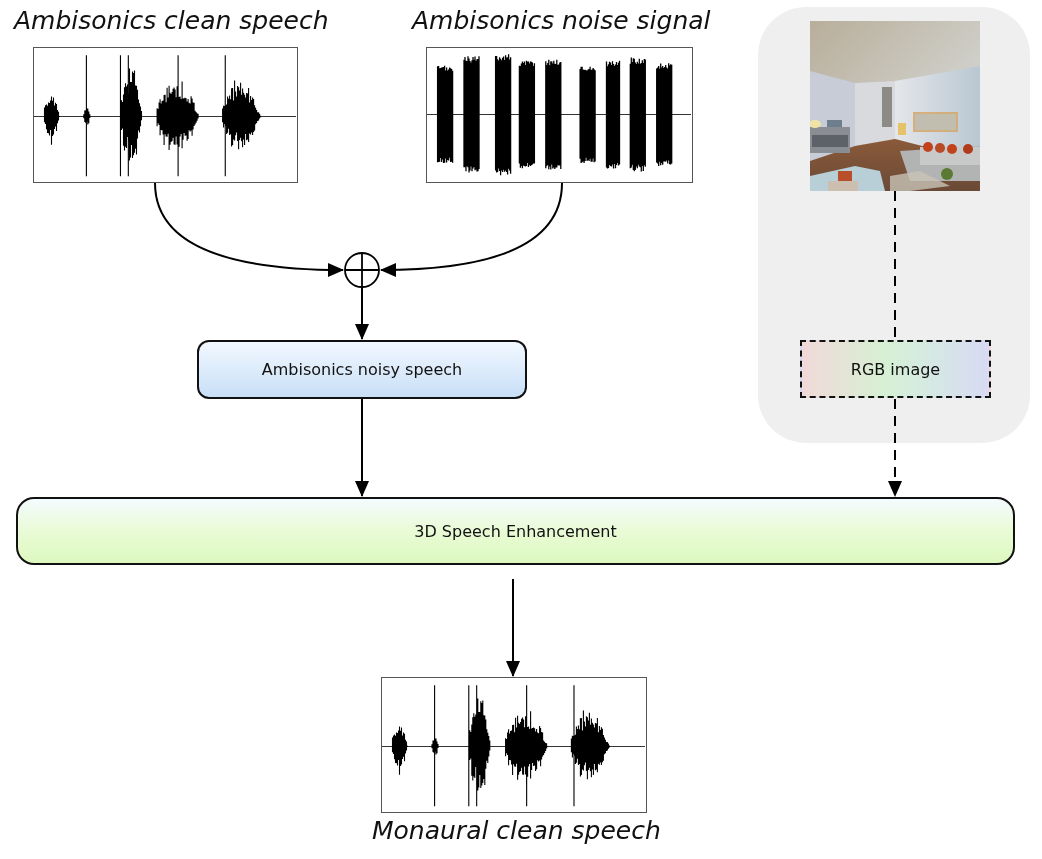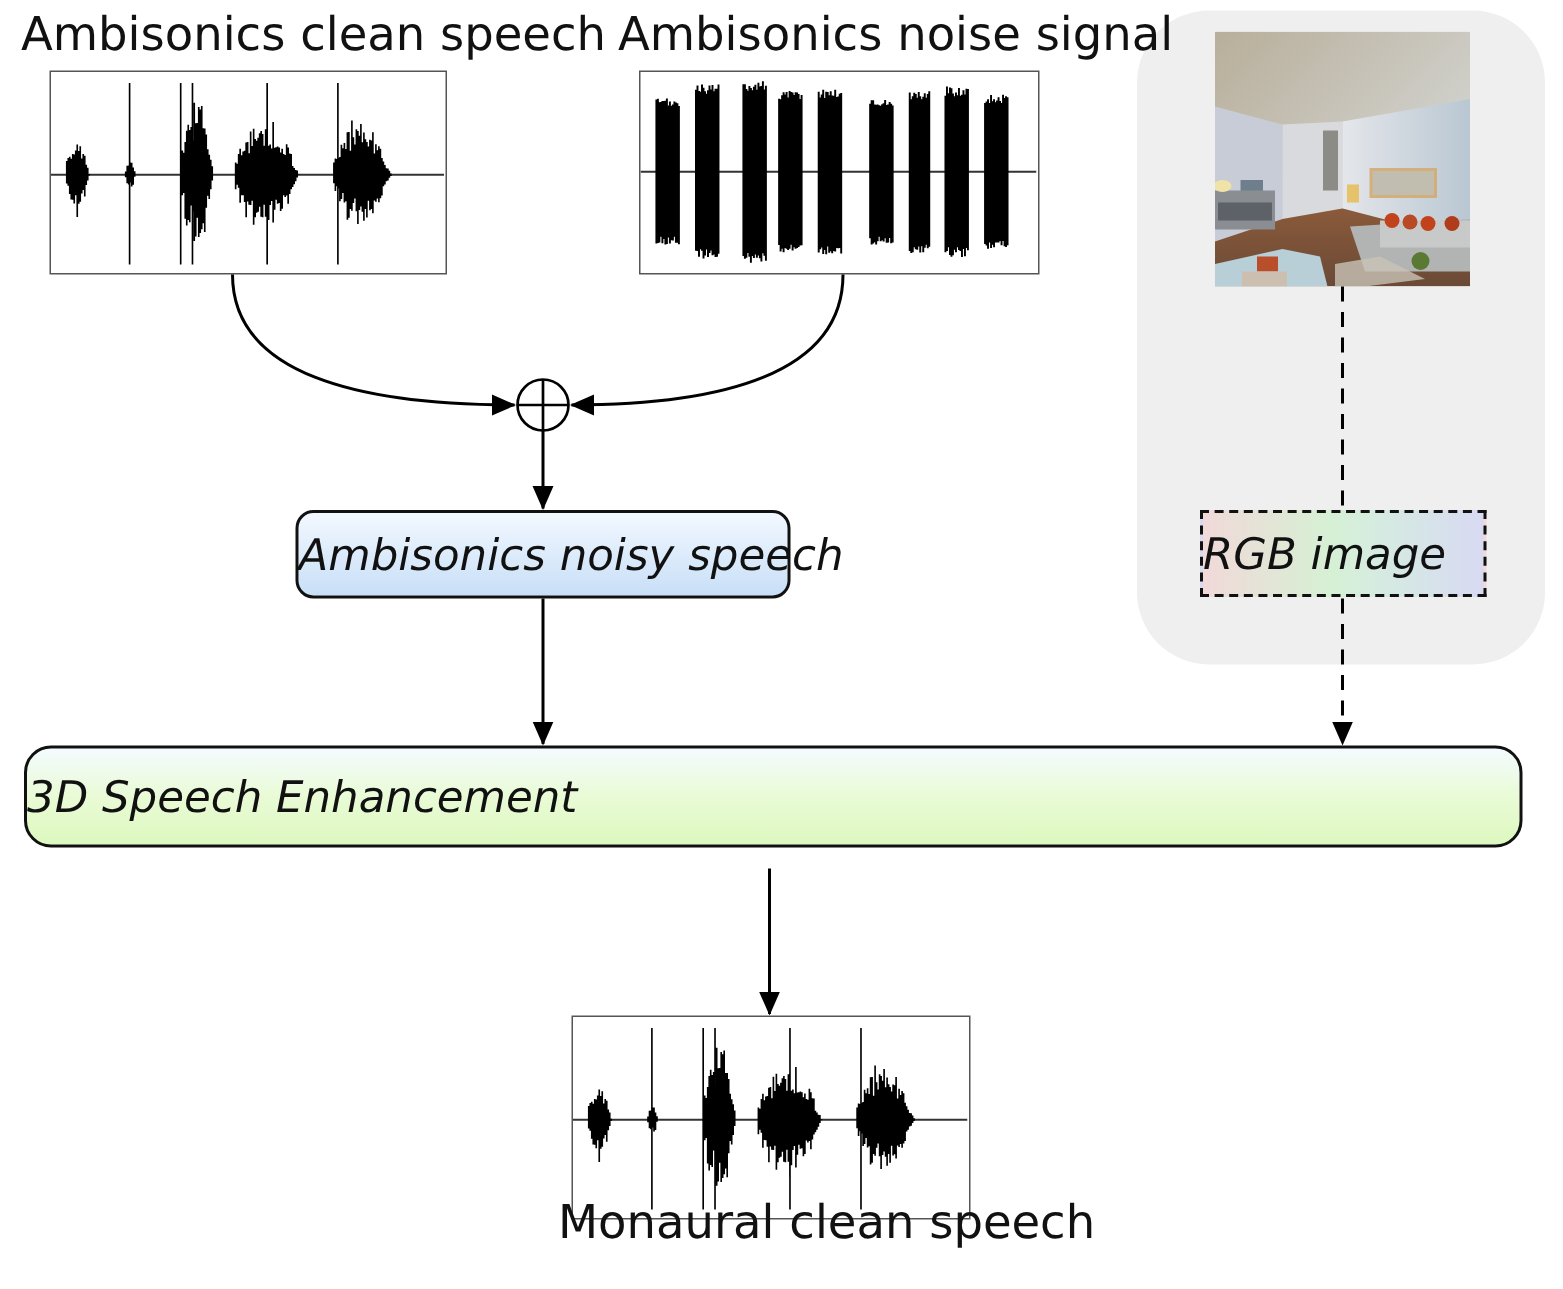--- a/index.html
+++ b/index.html
@@ -1,23 +1,23 @@
 <!DOCTYPE html>
 <html><head>
 <meta charset="utf-8">
 <style>
   html, body { margin: 0; padding: 0; background: #ffffff; }
   body { width: 1042px; height: 859px; position: relative; overflow: hidden;
          font-family: "DejaVu Sans", sans-serif; color: #111; }
-  .label { position: absolute; font-size: 31px; white-space: nowrap; line-height: 1; }
+  .label { position: absolute; font-size: 25px; white-space: nowrap; line-height: 1; font-style: italic; }
   .panel { position: absolute; left: 758px; top: 7px; width: 272px; height: 436px;
            background: #efefef; border-radius: 48px; }
   .wave-box { position: absolute; border: 1.6px solid #555; background: #fff; box-sizing: border-box; }
   .node { position: absolute; box-sizing: border-box; display: flex; align-items: center;
-          justify-content: flex-start; font-size: 29px; white-space: nowrap; font-style: italic; }
+          justify-content: center; font-size: 16px; white-space: nowrap; }
   .noisy { left: 197px; top: 340px; width: 330px; height: 59px; border: 2px solid #111; border-radius: 12px;
            background: linear-gradient(to bottom, #f2f8ff 0%, #c8dff7 100%); }
   .rgb { left: 800px; top: 340px; width: 191px; height: 58px; border: 2px dashed #111; border-radius: 0;
          background: linear-gradient(to right, #f1d9d9 0%, #d6f0d4 45%, #d5ecdf 60%, #d8daf3 100%); }
   .se3d { left: 16px; top: 497px; width: 999px; height: 68px; border: 2px solid #111; border-radius: 18px;
           background: linear-gradient(to bottom, #f4fbff 0%, #e9fbd6 50%, #ddf8bf 100%); }
   .photo { position: absolute; left: 810px; top: 21px; width: 170px; height: 170px; overflow: hidden; }
   svg.overlay { position: absolute; left: 0; top: 0; }
 </style>
 </head>
@@ -124,13 +124,13 @@
 <div class="node se3d">
   <span>3D Speech Enhancement</span>
 </div>
 
 <div class="wave-box" style="left:381px; top:677px; width:266px; height:136px;">
   <svg width="263" height="133" id="wave-out">
       <line x1="0" x2="263" y1="68.5" y2="68.5" stroke="#333" stroke-width="1.2"></line>
       <path d="M10.5,59.4L10.5,74.3M11.5,57.4L11.5,75.9M12.5,56.5L12.5,81.2M13.5,57.8L13.5,85.0M14.5,54.6L14.5,85.2M15.5,55.0L15.5,87.5M16.5,52.4L16.5,82.1M17.5,48.4L17.5,96.7M18.5,52.7L18.5,87.9M19.5,49.5L19.5,86.5M20.5,57.6L20.5,81.0M21.5,54.6L21.5,78.7M22.5,55.8L22.5,83.2M23.5,61.7L23.5,75.5M24.5,63.6L24.5,72.6M25.5,67.8L25.5,69.1M26.5,68.5L26.5,68.5M27.5,68.5L27.5,68.5M28.5,68.5L28.5,68.5M29.5,68.5L29.5,68.5M30.5,68.5L30.5,68.5M31.5,68.5L31.5,68.5M32.5,68.5L32.5,68.5M33.5,68.5L33.5,68.5M50.0,66.3L50.0,70.2M51.0,62.5L51.0,74.1M52.0,62.4L52.0,74.9M53.0,60.4L53.0,73.6M54.0,60.4L54.0,76.4M55.0,63.6L55.0,75.3M56.0,66.1L56.0,69.9M57.0,68.5L57.0,68.5M58.0,68.5L58.0,68.5M59.0,68.5L59.0,68.5M60.0,68.5L60.0,68.5M86.8,57.0L86.8,76.5M87.8,52.3L87.8,82.1M88.8,54.0L88.8,80.6M89.8,46.6L89.8,97.7M90.8,39.3L90.8,102.4M91.8,35.2L91.8,98.6M92.8,38.7L92.8,100.0M93.8,36.6L93.8,89.0M94.8,45.8L94.8,92.9M95.8,20.5L95.8,112.5M96.8,34.1L96.8,109.6M97.8,34.0L97.8,97.1M98.8,23.3L98.8,110.0M99.8,24.9L99.8,107.4M100.8,22.4L100.8,104.9M101.8,37.3L101.8,101.0M102.8,37.4L102.8,106.9M103.8,41.4L103.8,90.8M104.8,51.2L104.8,82.7M105.8,54.8L105.8,85.0M106.8,58.1L106.8,78.6M107.8,62.4L107.8,72.6M108.8,68.5L108.8,68.5M109.8,68.5L109.8,68.5M110.8,68.5L110.8,68.5M111.8,68.5L111.8,68.5M112.8,68.5L112.8,68.5M113.8,68.5L113.8,68.5M114.8,68.5L114.8,68.5M115.8,68.5L115.8,68.5M116.8,68.5L116.8,68.5M117.8,68.5L117.8,68.5M118.8,68.5L118.8,68.5M119.8,68.5L119.8,68.5M120.8,68.5L120.8,68.5M123.6,60.3L123.6,78.2M124.6,61.1L124.6,75.2M125.6,54.6L125.6,77.1M126.6,51.2L126.6,87.2M127.6,55.5L127.6,82.0M128.6,53.0L128.6,82.2M129.6,52.6L129.6,86.5M130.6,47.1L130.6,96.9M131.6,46.7L131.6,86.3M132.6,54.2L132.6,88.5M133.6,39.8L133.6,88.7M134.6,49.4L134.6,85.8M135.6,37.8L135.6,101.8M136.6,44.7L136.6,96.8M137.6,45.9L137.6,93.9M138.6,43.9L138.6,93.1M139.6,40.8L139.6,89.8M140.6,39.4L140.6,96.5M141.6,41.4L141.6,96.8M142.6,49.2L142.6,88.5M143.6,38.2L143.6,96.5M144.6,37.6L144.6,106.5M145.6,49.1L145.6,98.8M146.6,48.4L146.6,88.6M147.6,50.9L147.6,86.0M148.6,33.3L148.6,100.4M149.6,50.4L149.6,91.9M150.6,50.1L150.6,85.1M151.6,49.6L151.6,87.9M152.6,50.2L152.6,87.5M153.6,53.5L153.6,92.9M154.6,51.0L154.6,91.3M155.6,54.6L155.6,82.3M156.6,55.2L156.6,83.6M157.6,47.9L157.6,82.6M158.6,50.1L158.6,88.2M159.6,54.1L159.6,81.6M160.6,54.4L160.6,78.4M161.6,62.5L161.6,76.9M162.6,63.7L162.6,75.1M163.6,65.1L163.6,73.1M164.6,65.3L164.6,70.6M165.6,68.2L165.6,68.8M166.6,68.5L166.6,68.5M167.6,68.5L167.6,68.5M168.6,68.5L168.6,68.5M169.6,68.5L169.6,68.5M170.6,68.5L170.6,68.5M171.6,68.5L171.6,68.5M172.6,68.5L172.6,68.5M173.6,68.5L173.6,68.5M174.6,68.5L174.6,68.5M175.6,68.5L175.6,68.5M176.6,68.5L176.6,68.5M177.6,68.5L177.6,68.5M178.6,68.5L178.6,68.5M179.6,68.5L179.6,68.5M180.6,68.5L180.6,68.5M181.6,68.5L181.6,68.5M182.6,68.5L182.6,68.5M183.6,68.5L183.6,68.5M184.6,68.5L184.6,68.5M185.6,68.5L185.6,68.5M186.6,68.5L186.6,68.5M187.6,68.5L187.6,68.5M188.6,68.5L188.6,68.5M189.4,60.4L189.4,74.2M190.4,57.7L190.4,79.4M191.4,58.0L191.4,76.1M192.4,57.4L192.4,77.7M193.4,56.7L193.4,86.0M194.4,48.5L194.4,84.7M195.4,50.9L195.4,80.7M196.4,47.5L196.4,87.0M197.4,51.3L197.4,86.1M198.4,40.2L198.4,98.4M199.4,40.0L199.4,97.1M200.4,52.5L200.4,91.4M201.4,32.4L201.4,92.5M202.4,43.5L202.4,87.2M203.4,48.4L203.4,84.4M204.4,38.2L204.4,92.9M205.4,39.3L205.4,101.3M206.4,42.5L206.4,92.0M207.4,34.7L207.4,89.7M208.4,46.8L208.4,93.2M209.4,40.4L209.4,99.2M210.4,44.8L210.4,91.4M211.4,46.6L211.4,97.1M212.4,49.6L212.4,85.9M213.4,45.0L213.4,92.3M214.4,45.5L214.4,91.5M215.4,40.0L215.4,94.3M216.4,54.3L216.4,85.7M217.4,47.9L217.4,86.7M218.4,52.0L218.4,84.6M219.4,49.3L219.4,87.1M220.4,50.8L220.4,84.3M221.4,57.1L221.4,82.7M222.4,59.5L222.4,76.3M223.4,61.8L223.4,75.2M224.4,64.0L224.4,73.0M225.4,64.1L225.4,72.5M226.4,65.6L226.4,70.7M227.4,67.5L227.4,69.4M228.4,68.5L228.4,68.5M229.4,68.5L229.4,68.5M230.4,68.5L230.4,68.5M231.4,68.5L231.4,68.5M232.4,68.5L232.4,68.5M233.4,68.5L233.4,68.5M234.4,68.5L234.4,68.5M235.4,68.5L235.4,68.5M236.4,68.5L236.4,68.5M237.4,68.5L237.4,68.5M238.4,68.5L238.4,68.5M239.4,68.5L239.4,68.5M240.4,68.5L240.4,68.5M241.4,68.5L241.4,68.5M242.4,68.5L242.4,68.5M243.4,68.5L243.4,68.5M244.4,68.5L244.4,68.5M245.4,68.5L245.4,68.5M246.4,68.5L246.4,68.5M247.4,68.5L247.4,68.5M248.4,68.5L248.4,68.5M249.4,68.5L249.4,68.5M52.6,7.32L52.6,128.35M86.79,7.32L86.79,128.35M94.67999999999999,7.32L94.67999999999999,128.35M144.65,7.32L144.65,128.35M191.99,7.32L191.99,128.35" stroke="#000" stroke-width="1.1"></path>
     </svg>
 </div>
-<div class="label" style="left:372px; top:800px;">Monaural clean speech</div>
+<div class="label" style="left:372px; top:818px;">Monaural clean speech</div>
 
 </body></html>

